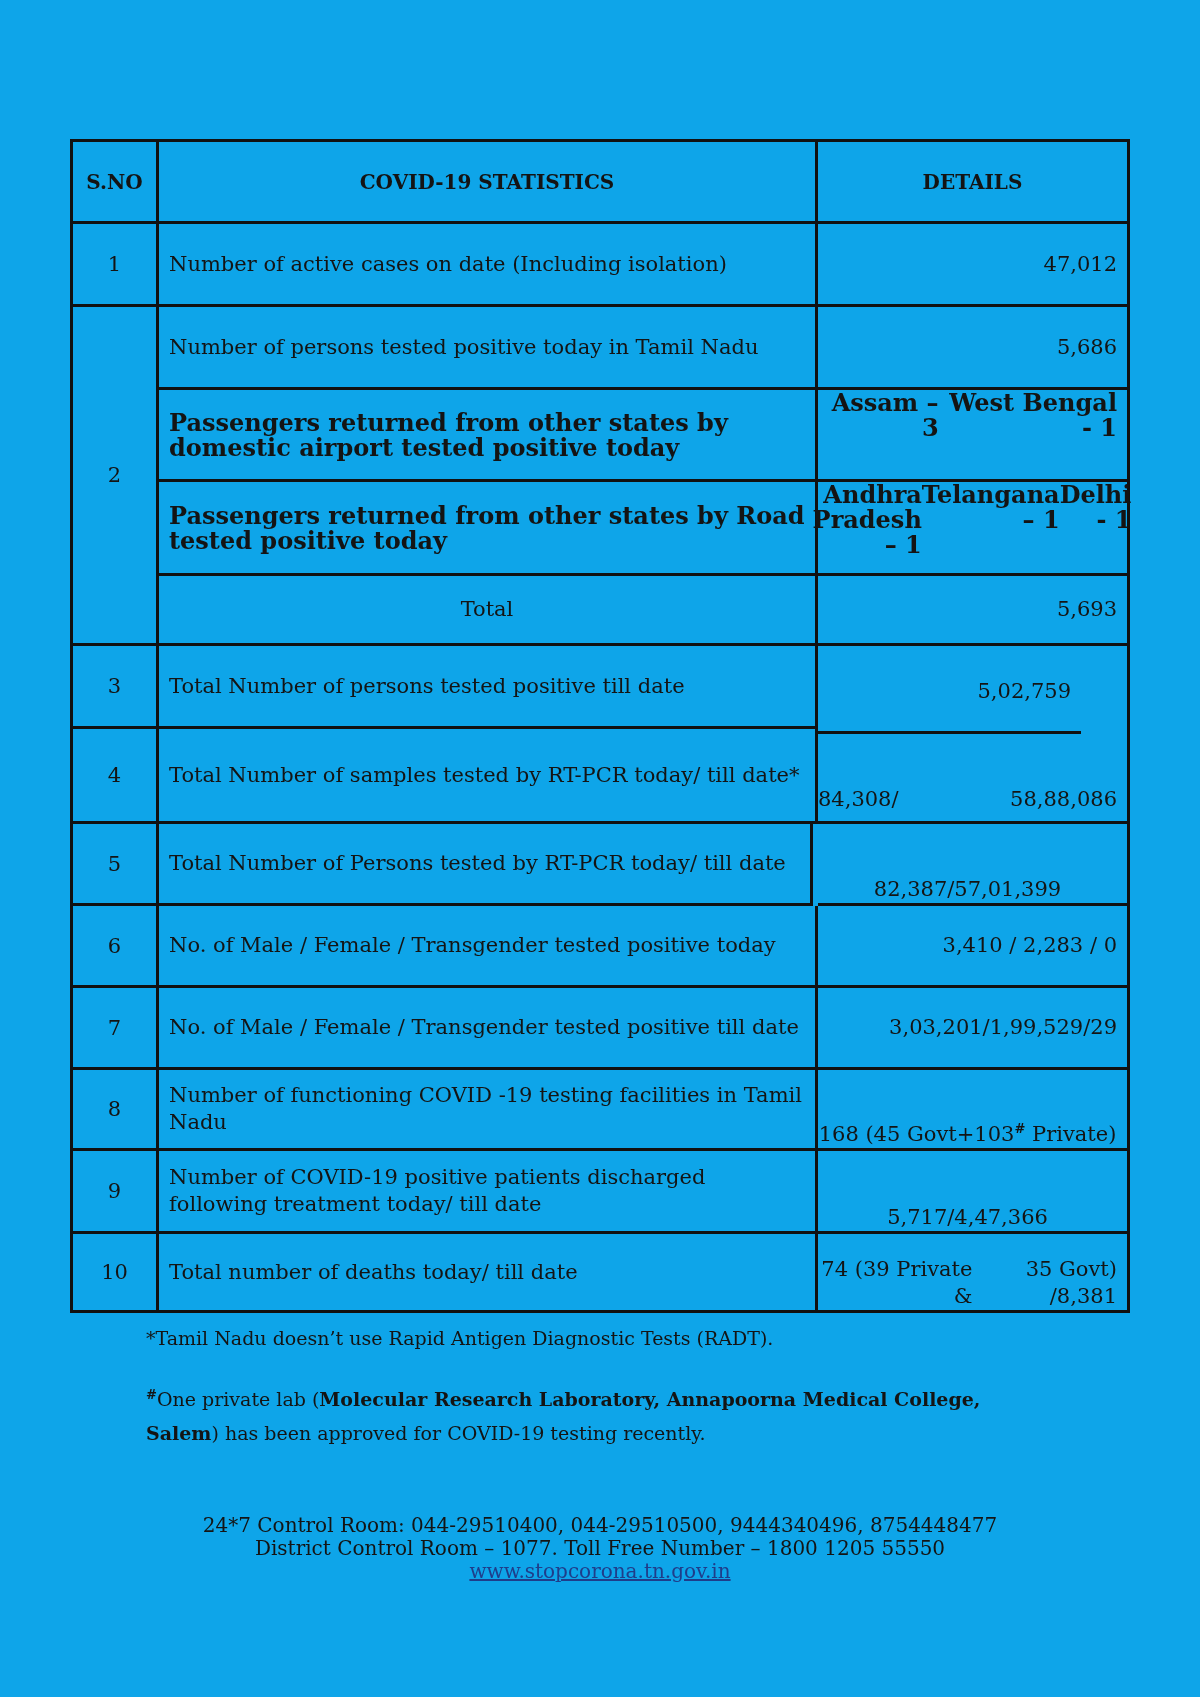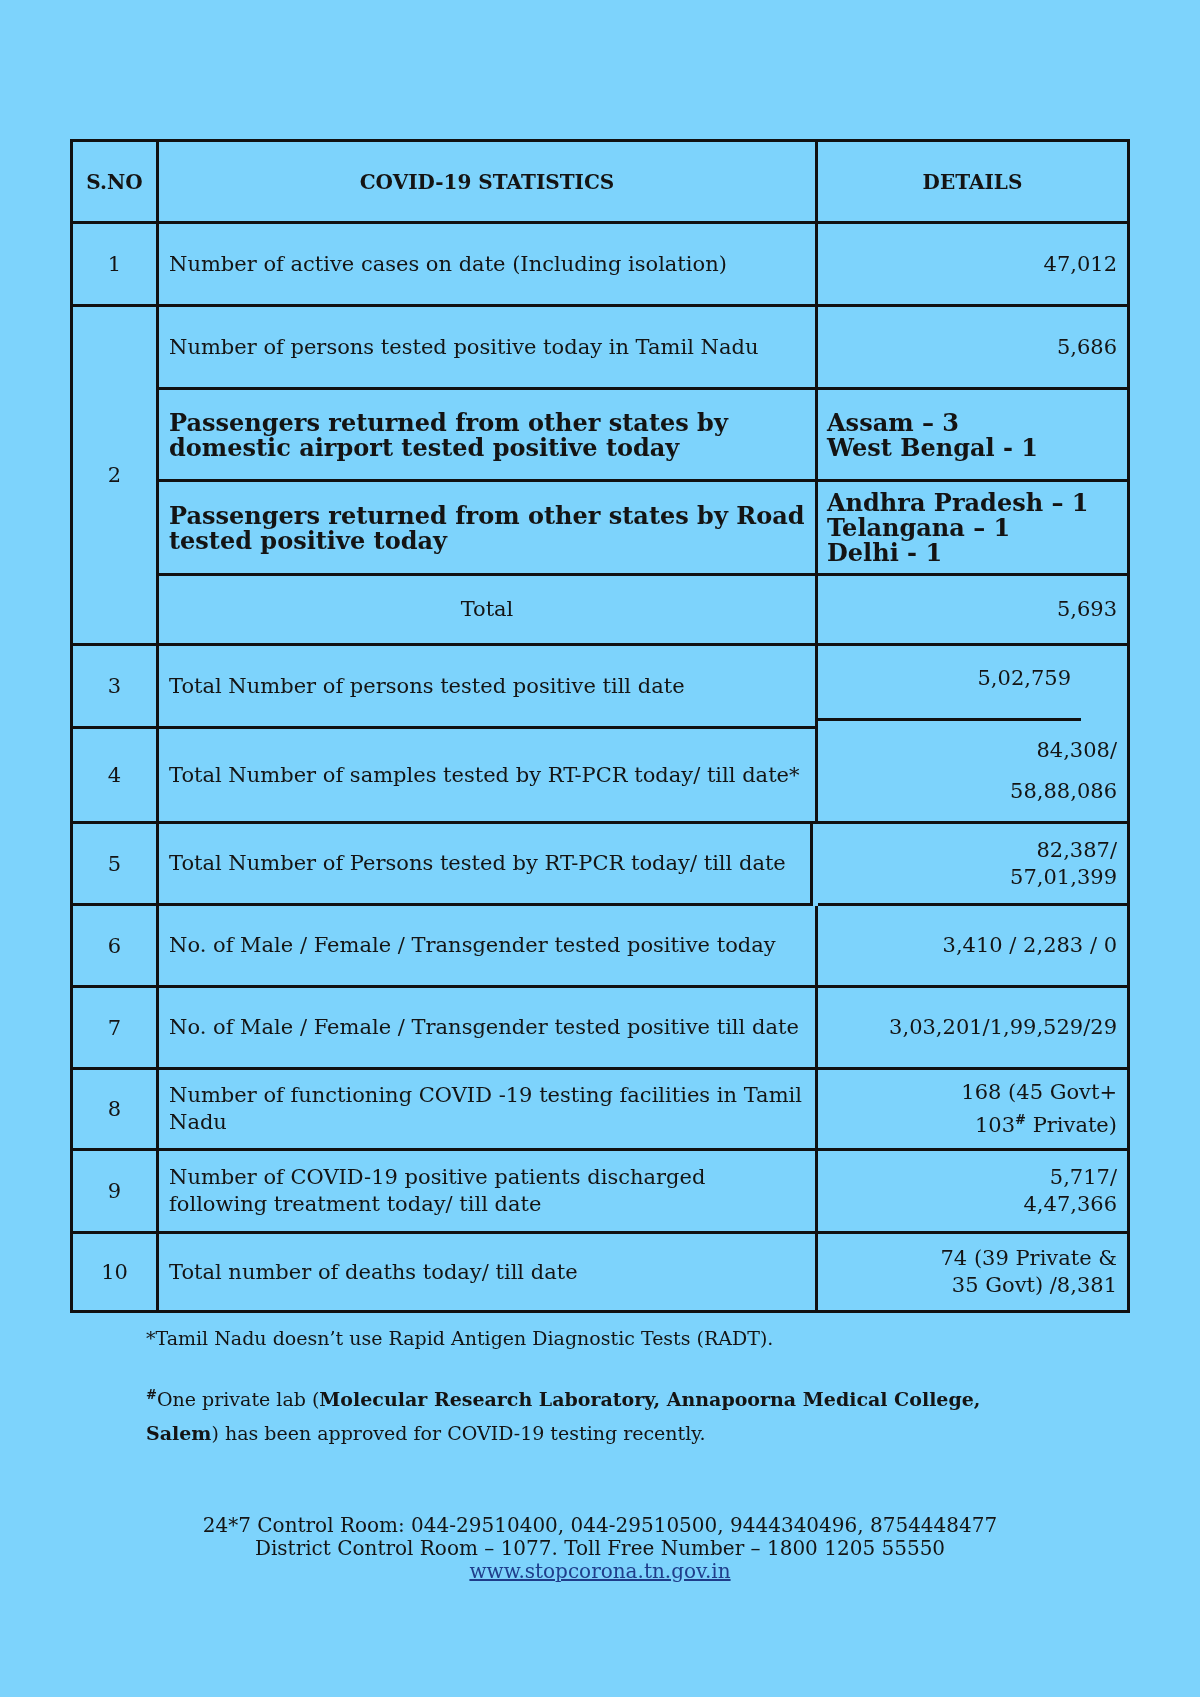--- a/index.html
+++ b/index.html
@@ -1,32 +1,32 @@
 <!DOCTYPE html>
 <html><head>
 <meta charset="utf-8">
 <style>
   html, body { margin: 0; padding: 0; background: #ffffff; }
   body { width: 1200px; height: 1697px; position: relative; overflow: hidden;
          font-family: "DejaVu Serif", serif; color: #141414; }
-  .page { position: absolute; left: 0; top: 0; width: 1200px; height: 1697px; background: #7dd3fc; }
+  .page { position: absolute; left: 0; top: 0; width: 1200px; height: 1697px; background: #0ea5e9; }
   .tbl { position: absolute; left: 70px; top: 139px; width: 1060px; height: 1174px;
          border: 3px solid #111; box-sizing: border-box; }
   .cell { position: absolute; box-sizing: border-box; display: flex; align-items: center;
           border-right: 3px solid #111; border-bottom: 3px solid #111; }
   .cell.last { border-right: none; }
   .cell.bottom { border-bottom: none; }
   .sno { justify-content: center; font-size: 21px; }
   .stat { padding-left: 10px; padding-right: 10px; font-size: 21px; line-height: 27px; }
   .det { justify-content: flex-end; text-align: right; padding-right: 10px; font-size: 21px; line-height: 27px; }
   .hdr { justify-content: center; font-weight: bold; font-size: 20px; }
   .bold { font-weight: bold; font-size: 24px; line-height: 25px; }
   .center { justify-content: center; }
-  .multi { flex-direction: column; align-items: flex-end; justify-content: center; }
-  .multi.spread { justify-content: space-between; padding-top: 8px; padding-bottom: 16px; }
+  .multi { flex-direction: row; align-items: flex-end; justify-content: center; }
+  .multi.spread { justify-content: space-between; padding-top: 8px; padding-bottom: 8px; }
   .multi.left { align-items: flex-start; }
   sup { font-size: 13px; font-weight: bold; }
   .note { position: absolute; font-size: 19px; line-height: 24px; }
   .footer { position: absolute; left: 0; width: 1200px; text-align: center; font-size: 20px; line-height: 23px; }
   .link { color: #1f3d8a; text-decoration: underline; }
 </style>
 </head>
 <body>
 
 <div class="page">
@@ -56,21 +56,21 @@
       <div>Andhra Pradesh – 1</div>
       <div>Telangana – 1</div>
       <div>Delhi - 1</div>
     </div>
 
     <div class="cell stat center" style="left:86px;top:434px;width:659px;height:70px;">Total</div>
     <div class="cell det last" style="left:745px;top:434px;width:309px;height:70px;">5,693</div>
 
     <div class="cell sno" style="left:0;top:504px;width:86px;height:83px;">3</div>
     <div class="cell stat" style="left:86px;top:504px;width:659px;height:83px;">Total Number of persons tested positive till date</div>
-    <div class="cell det last" style="left:745px;top:496px;width:263px;height:83px;">5,02,759</div>
+    <div class="cell det last" style="left:745px;top:509px;width:263px;height:83px;">5,02,759</div>
 
     <div class="cell sno" style="left:0;top:587px;width:86px;height:95px;">4</div>
     <div class="cell stat" style="left:86px;top:587px;width:659px;height:95px;">Total Number of samples tested by  RT-PCR today/ till date*</div>
     <div class="cell det last multi spread" style="left:745px;top:587px;width:309px;height:95px;">
       <div>84,308/</div>
       <div>58,88,086</div>
     </div>
 
     <div class="cell sno" style="left:0;top:682px;width:86px;height:82px;">5</div>
     <div class="cell stat" style="left:86px;top:682px;width:654px;height:82px;">Total Number of Persons tested by  RT-PCR today/ till date</div>

